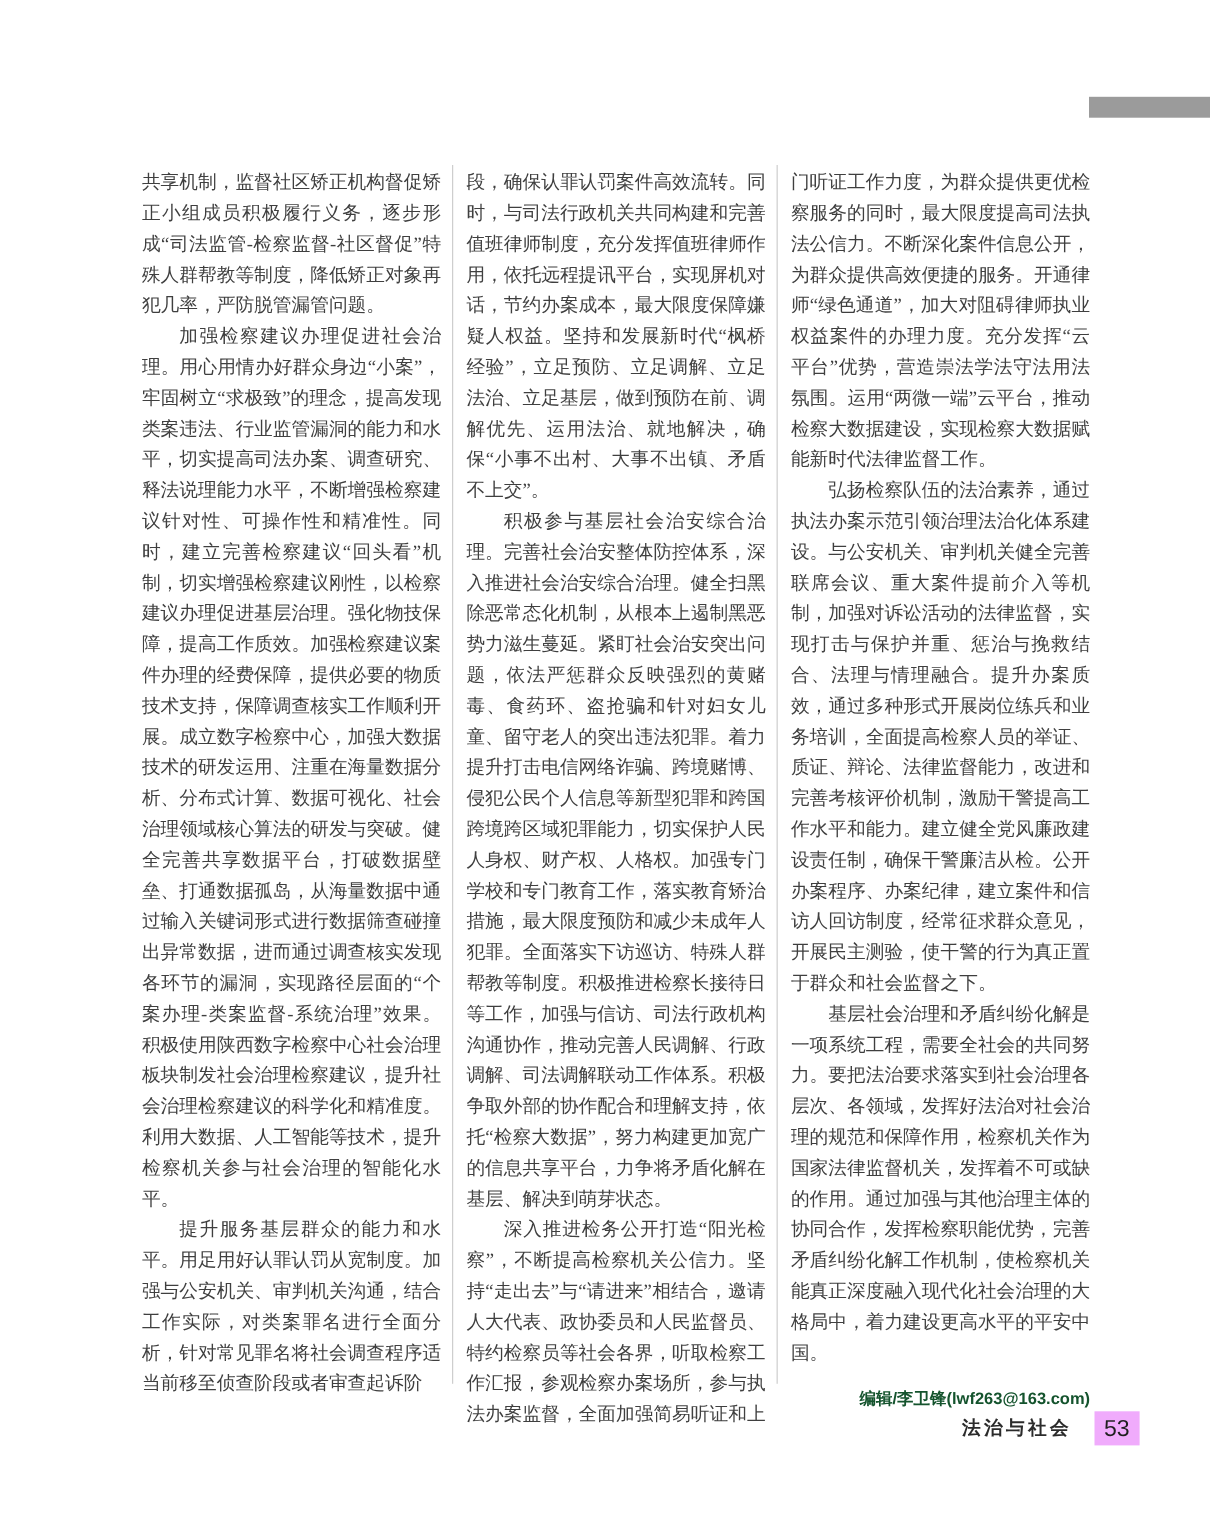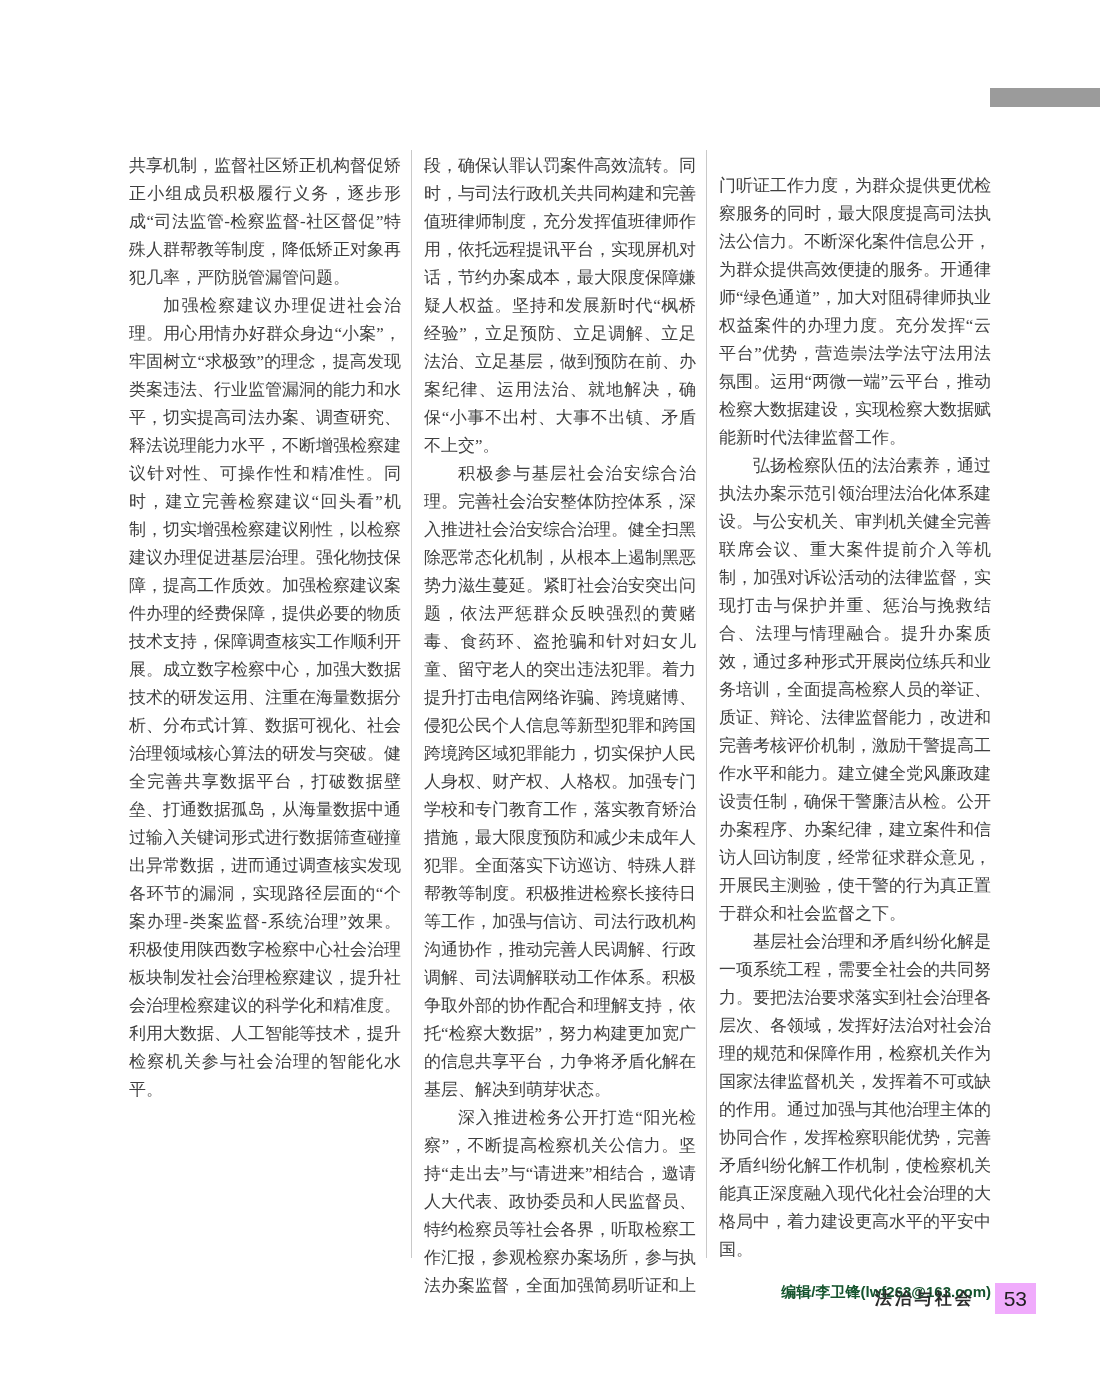--- a/index.html
+++ b/index.html
@@ -23,21 +23,21 @@
   
   .col {
     position:absolute; top:152px; width:272px;
     font-size:17px; line-height:28px; color:#3f3f3f;
     text-align:justify;
   }
   .col p { margin:0; padding:0; }
   .col p.indent { text-indent:2em; }
   #col1 { left:129px; }
   #col2 { left:424px; }
-  #col3 { left:719px;margin-top:20px; }
+  #col3 { left:719px; }
 
   .divider { position:absolute; top:150px; height:1108px; width:1px; background:#c9c9c9; }
   #divider1 { left:411px; }
   #divider2 { left:706px; }
 
   .editor {
     margin-top:14px; text-align:right;
     font-family:"Liberation Sans","DejaVu Sans",sans-serif;
     font-weight:bold; font-size:15px; color:#14532d;
   }
@@ -62,24 +62,25 @@
   <div class="header-line">
     <div class="header-bar"></div>
   </div>
 
   <div class="divider" id="divider1"></div>
   <div class="divider" id="divider2"></div>
 
   <div class="col" id="col1">
     <p>共享机制，监督社区矫正机构督促矫正小组成员积极履行义务，逐步形成“司法监管-检察监督-社区督促”特殊人群帮教等制度，降低矫正对象再犯几率，严防脱管漏管问题。</p>
     <p class="indent">加强检察建议办理促进社会治理。用心用情办好群众身边“小案”，牢固树立“求极致”的理念，提高发现类案违法、行业监管漏洞的能力和水平，切实提高司法办案、调查研究、释法说理能力水平，不断增强检察建议针对性、可操作性和精准性。同时，建立完善检察建议“回头看”机制，切实增强检察建议刚性，以检察建议办理促进基层治理。强化物技保障，提高工作质效。加强检察建议案件办理的经费保障，提供必要的物质技术支持，保障调查核实工作顺利开展。成立数字检察中心，加强大数据技术的研发运用、注重在海量数据分析、分布式计算、数据可视化、社会治理领域核心算法的研发与突破。健全完善共享数据平台，打破数据壁垒、打通数据孤岛，从海量数据中通过输入关键词形式进行数据筛查碰撞出异常数据，进而通过调查核实发现各环节的漏洞，实现路径层面的“个案办理-类案监督-系统治理”效果。积极使用陕西数字检察中心社会治理板块制发社会治理检察建议，提升社会治理检察建议的科学化和精准度。利用大数据、人工智能等技术，提升检察机关参与社会治理的智能化水平。</p>
+    <p class="indent">提升服务基层群众的能力和水平。用足用好认罪认罚从宽制度。加强与公安机关、审判机关沟通，结合工作实际，对类案罪名进行全面分析，针对常见罪名将社会调查程序适当前移至侦查阶段或者审查起诉阶</p>
   </div>
 
   <div class="col" id="col2">
-    <p>段，确保认罪认罚案件高效流转。同时，与司法行政机关共同构建和完善值班律师制度，充分发挥值班律师作用，依托远程提讯平台，实现屏机对话，节约办案成本，最大限度保障嫌疑人权益。坚持和发展新时代“枫桥经验”，立足预防、立足调解、立足法治、立足基层，做到预防在前、办案纪律、运用法治、就地解决，确保“小事不出村、大事不出镇、矛盾不上交”。</p>
+    <p>段，确保认罪认罚案件高效流转。同时，与司法行政机关共同构建和完善值班律师制度，充分发挥值班律师作用，依托远程提讯平台，实现屏机对话，节约办案成本，最大限度保障嫌疑人权益。坚持和发展新时代“枫桥经验”，立足预防、立足调解、立足法治、立足基层，做到预防在前、调解优先、运用法治、就地解决，确保“小事不出村、大事不出镇、矛盾不上交”。</p>
     <p class="indent">积极参与基层社会治安综合治理。完善社会治安整体防控体系，深入推进社会治安综合治理。健全扫黑除恶常态化机制，从根本上遏制黑恶势力滋生蔓延。紧盯社会治安突出问题，依法严惩群众反映强烈的黄赌毒、食药环、盗抢骗和针对妇女儿童、留守老人的突出违法犯罪。着力提升打击电信网络诈骗、跨境赌博、侵犯公民个人信息等新型犯罪和跨国跨境跨区域犯罪能力，切实保护人民人身权、财产权、人格权。加强专门学校和专门教育工作，落实教育矫治措施，最大限度预防和减少未成年人犯罪。全面落实下访巡访、特殊人群帮教等制度。积极推进检察长接待日等工作，加强与信访、司法行政机构沟通协作，推动完善人民调解、行政调解、司法调解联动工作体系。积极争取外部的协作配合和理解支持，依托“检察大数据”，努力构建更加宽广的信息共享平台，力争将矛盾化解在基层、解决到萌芽状态。</p>
     <p class="indent">深入推进检务公开打造“阳光检察”，不断提高检察机关公信力。坚持“走出去”与“请进来”相结合，邀请人大代表、政协委员和人民监督员、特约检察员等社会各界，听取检察工作汇报，参观检察办案场所，参与执法办案监督，全面加强简易听证和上</p>
   </div>
 
   <div class="col" id="col3">
     <p>门听证工作力度，为群众提供更优检察服务的同时，最大限度提高司法执法公信力。不断深化案件信息公开，为群众提供高效便捷的服务。开通律师“绿色通道”，加大对阻碍律师执业权益案件的办理力度。充分发挥“云平台”优势，营造崇法学法守法用法氛围。运用“两微一端”云平台，推动检察大数据建设，实现检察大数据赋能新时代法律监督工作。</p>
     <p class="indent">弘扬检察队伍的法治素养，通过执法办案示范引领治理法治化体系建设。与公安机关、审判机关健全完善联席会议、重大案件提前介入等机制，加强对诉讼活动的法律监督，实现打击与保护并重、惩治与挽救结合、法理与情理融合。提升办案质效，通过多种形式开展岗位练兵和业务培训，全面提高检察人员的举证、质证、辩论、法律监督能力，改进和完善考核评价机制，激励干警提高工作水平和能力。建立健全党风廉政建设责任制，确保干警廉洁从检。公开办案程序、办案纪律，建立案件和信访人回访制度，经常征求群众意见，开展民主测验，使干警的行为真正置于群众和社会监督之下。</p>
     <p class="indent">基层社会治理和矛盾纠纷化解是一项系统工程，需要全社会的共同努力。要把法治要求落实到社会治理各层次、各领域，发挥好法治对社会治理的规范和保障作用，检察机关作为国家法律监督机关，发挥着不可或缺的作用。通过加强与其他治理主体的协同合作，发挥检察职能优势，完善矛盾纠纷化解工作机制，使检察机关能真正深度融入现代化社会治理的大格局中，着力建设更高水平的平安中国。</p>
     <div class="editor">编辑/李卫锋(lwf263@163.com)</div>
   </div>

